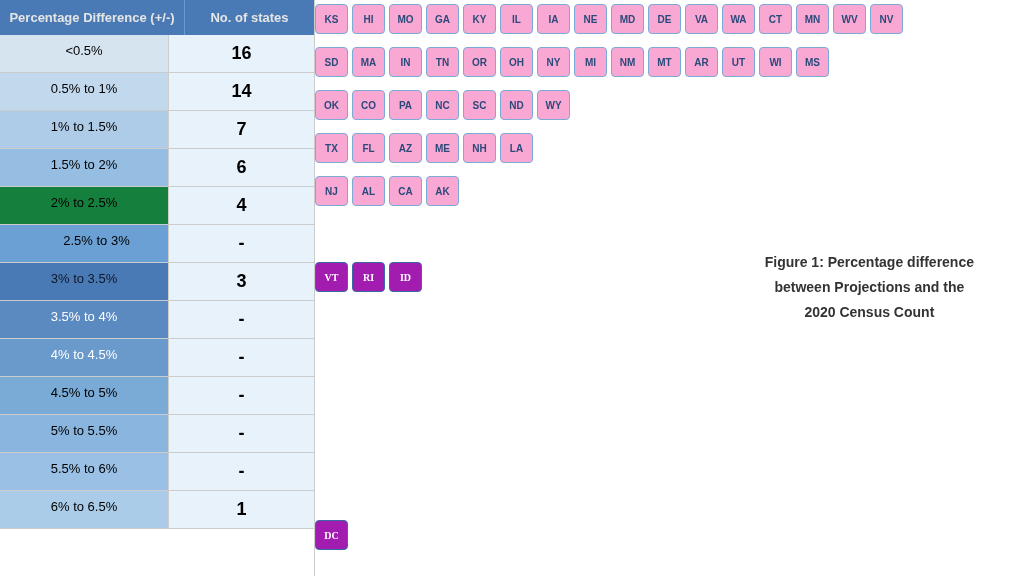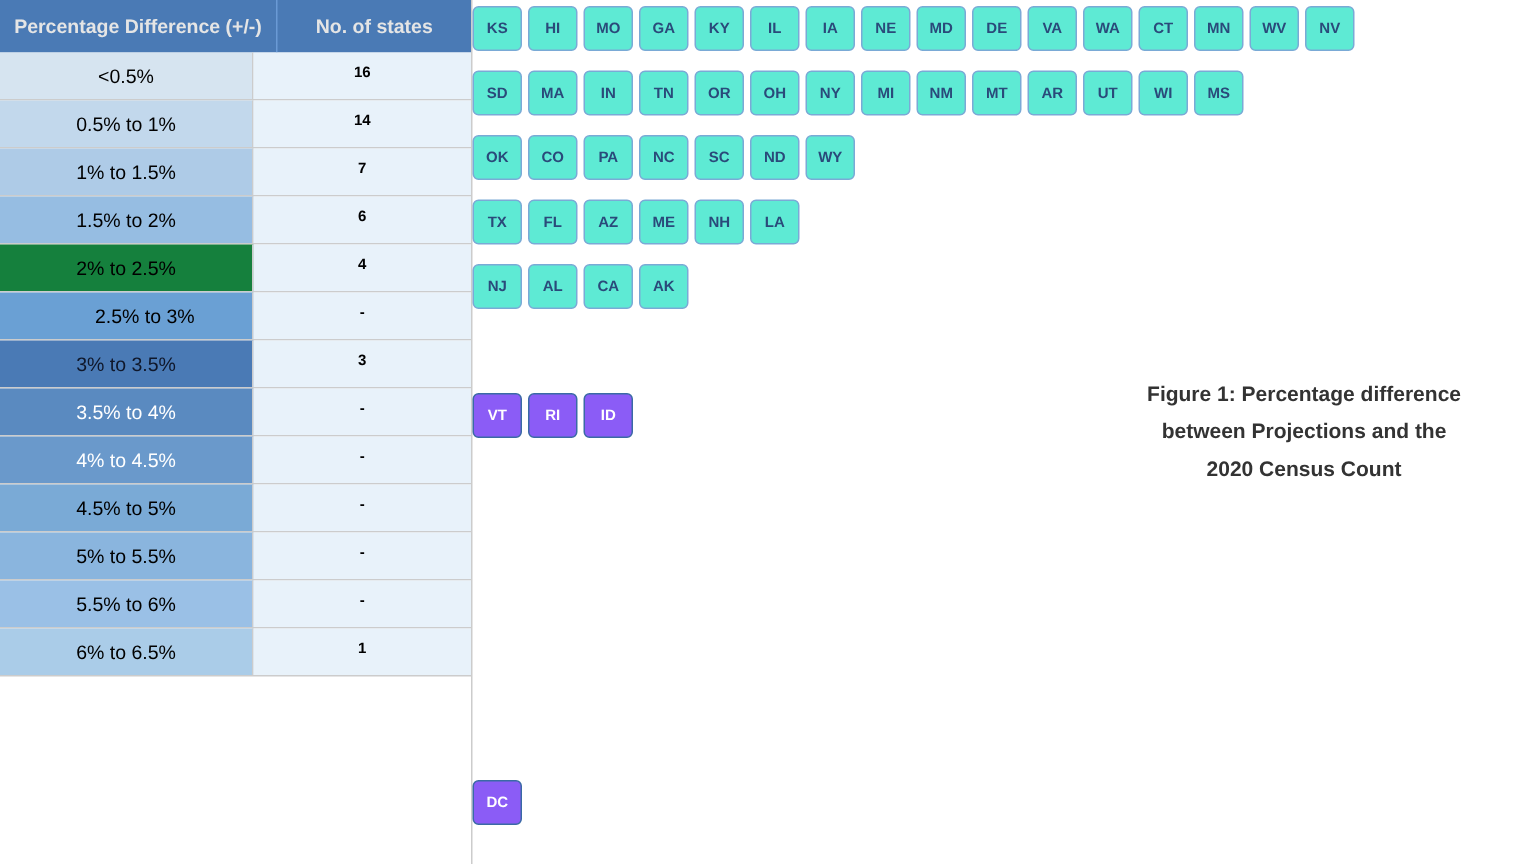--- a/index.html
+++ b/index.html
@@ -50,21 +50,21 @@
       text-align: center;
       border-right: 1px solid #ccc;
       font-size: 13px;
     }
 
     .table-row .col2 {
       flex: 1;
       padding: 8px 10px;
       text-align: center;
       font-weight: bold;
-      font-size: 10px;
+      font-size: 18px;
     }
 
     
     .row-0 .col1 { background: #d6e4f0; }
     .row-1 .col1 { background: #c2d8ec; }
     .row-2 .col1 { background: #aecbe7; }
     .row-3 .col1 { background: #96bde2; }
     .row-4 .col1 { background: #15803d; }
     .row-5 .col1 { background: #6aa0d4; padding-left: 35px; }
     .row-6 .col1 { background: #4a7ab5; color: #0f172a; }
@@ -96,34 +96,35 @@
       margin-bottom: 3px;
       align-items: center;
       min-height: 38px;
     }
 
     .state-box {
       width: 33px;
       height: 30px;
       border: 1.5px solid #7aaad6;
       border-radius: 4px;
-      background: #5eead4;
+      background: #f9a8d4;
       display: flex;
       align-items: center;
       justify-content: center;
       font-size: 10px;
       font-weight: bold;
       color: #2a4a7a;
       cursor: pointer;
     }
 
     .state-box.dark {
-      background: #8b5cf6;
+      background: #a21caf;
       color: white;
       border-color: #3a6aa5;
+      font-family: Liberation Serif, serif;
     }
 
     .empty-row {
       min-height: 38px;
     }
 
     .right-content {
       position: relative;
       flex: 1;
     }

